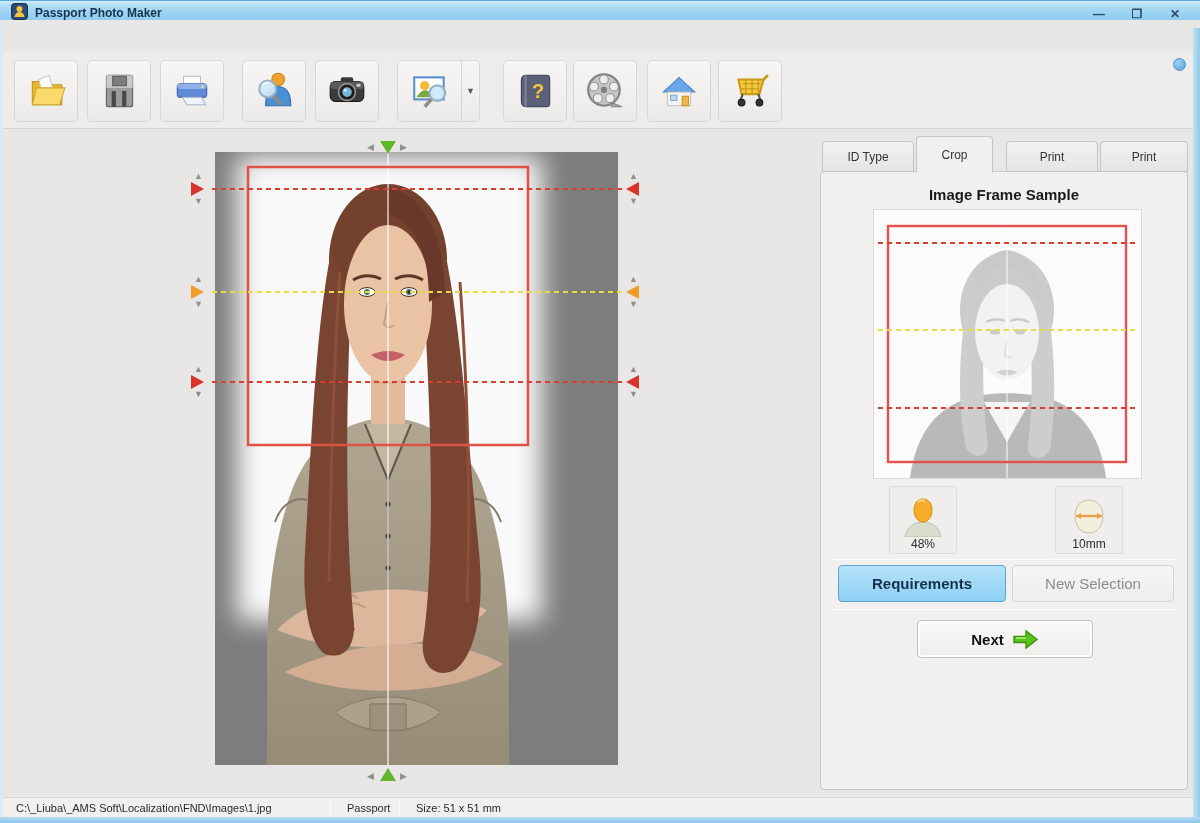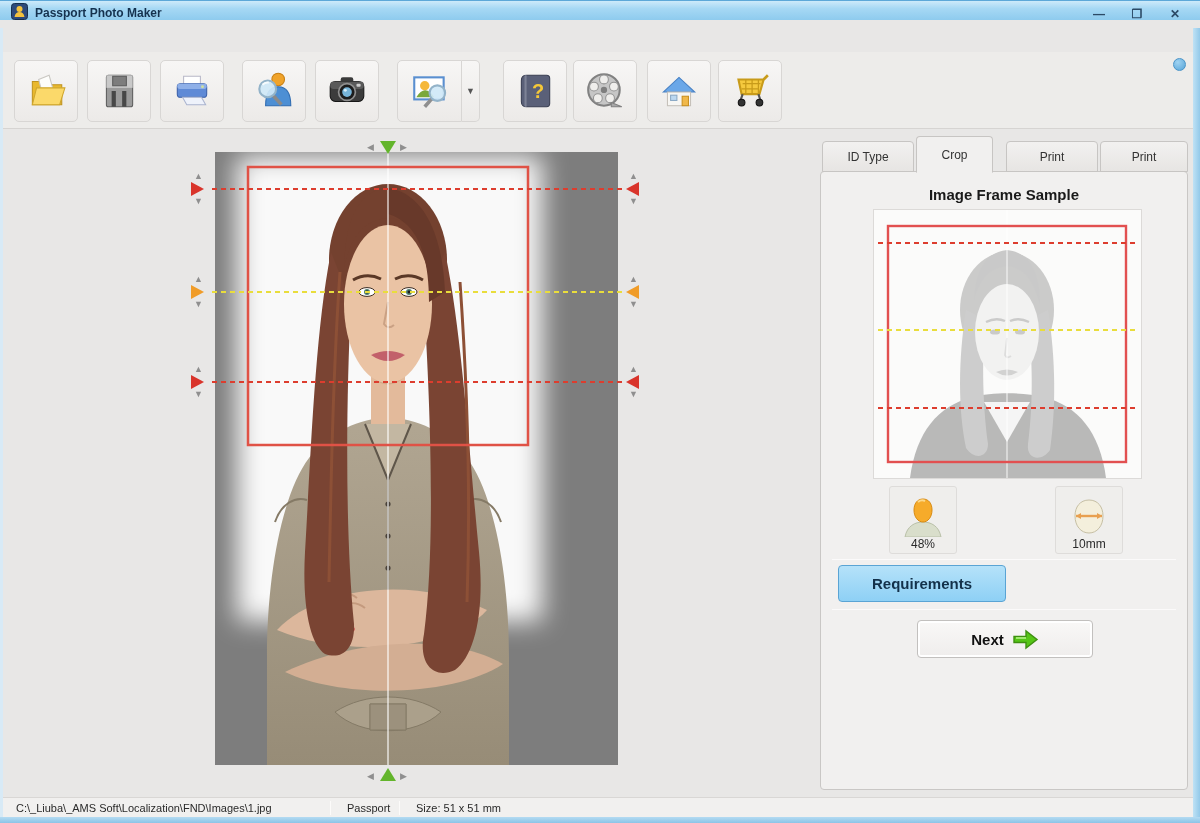--- a/index.html
+++ b/index.html
@@ -372,20 +372,21 @@
       <line x1="10" y1="19" x2="36" y2="19" stroke="#e8a050" stroke-width="2.4"></line>
       <path d="M10,19 l5,-3 v6 Z" fill="#e8a050"></path>
       <path d="M36,19 l-5,-3 v6 Z" fill="#e8a050"></path>
     </svg>
     <span class="mlabel">10mm</span>
   </div>
 
   <div class="psep" style="top:559px"></div>
 
   <div class="btn btn-req">Requirements</div>
+  <div class="btn btn-new">New Selection</div>
 
   <div class="psep" style="top:609px"></div>
 
   <div class="btn btn-next">
     <span>Next</span>
     <svg width="27" height="21" viewBox="0 0 27 21">
       <path d="M2,7.5 h12 V2 l11,8.5 -11,8.5 V13.5 H2 Z" fill="#55c516" stroke="#3e8f10" stroke-width="1.4"></path>
       <path d="M4,9 h10" stroke="#9fe86e" stroke-width="2"></path>
     </svg>
   </div>

